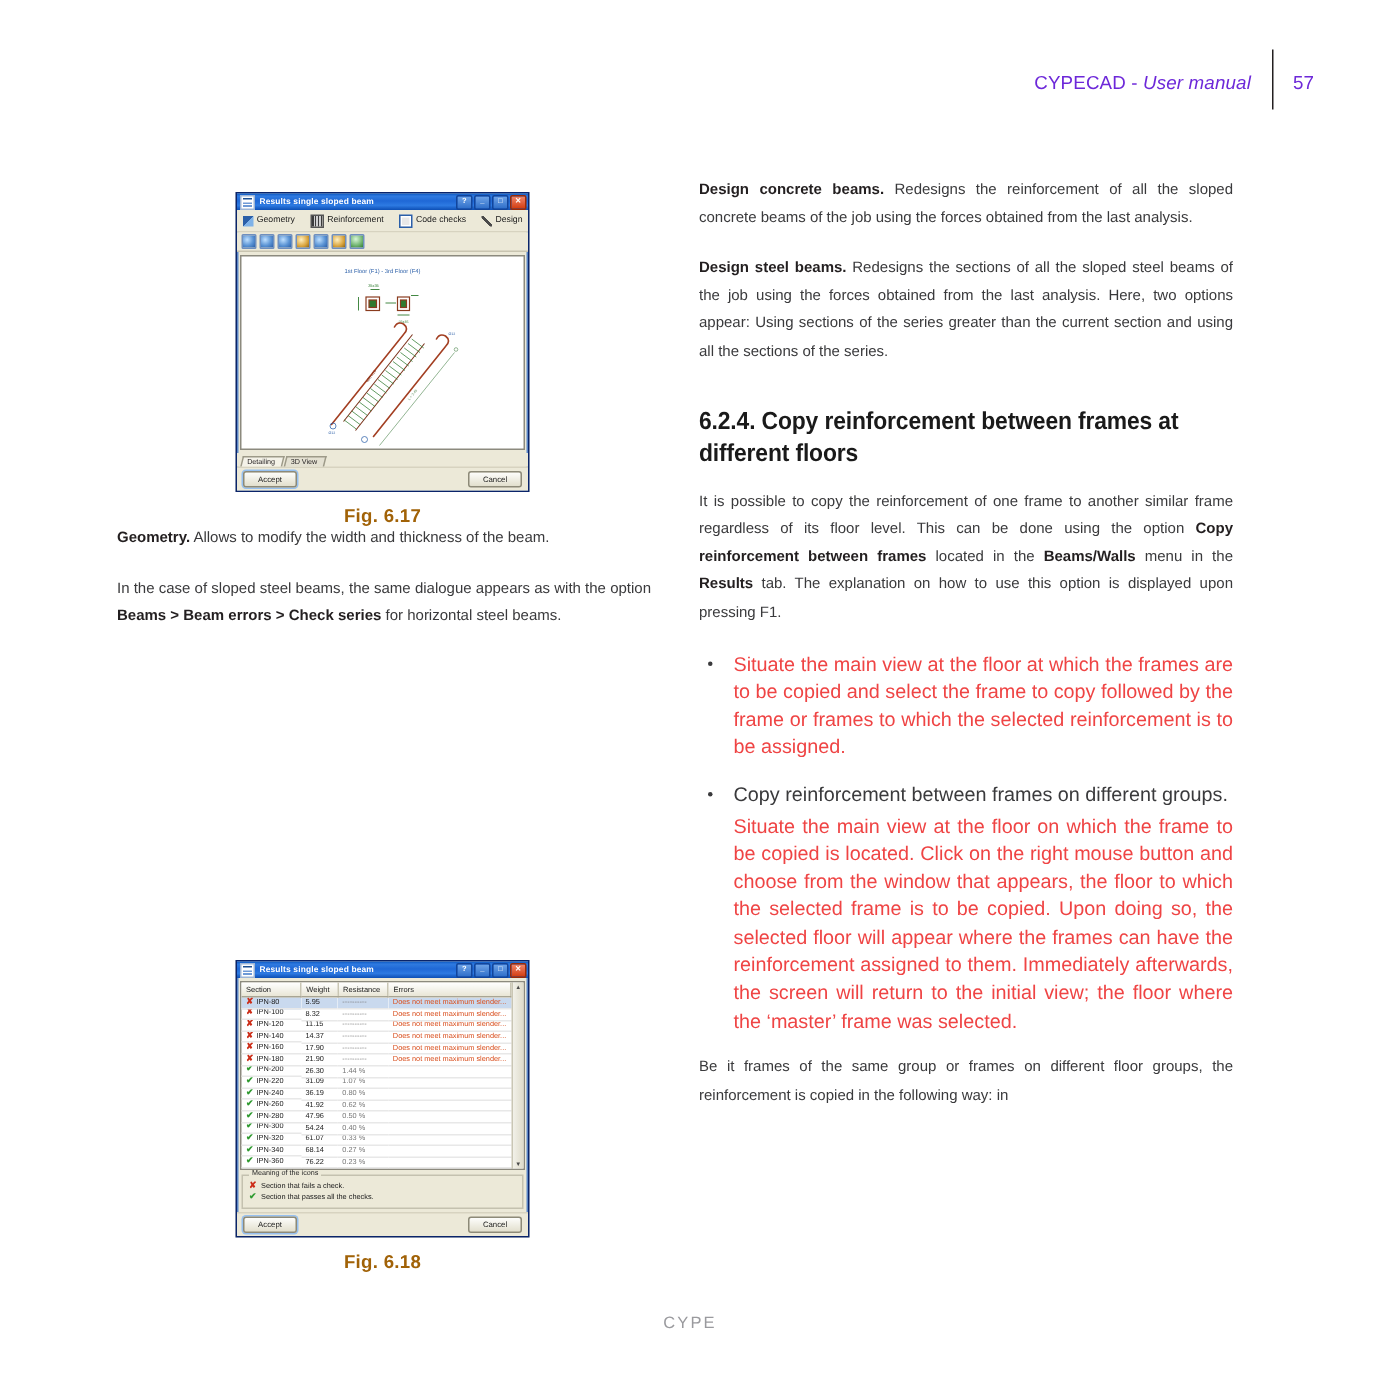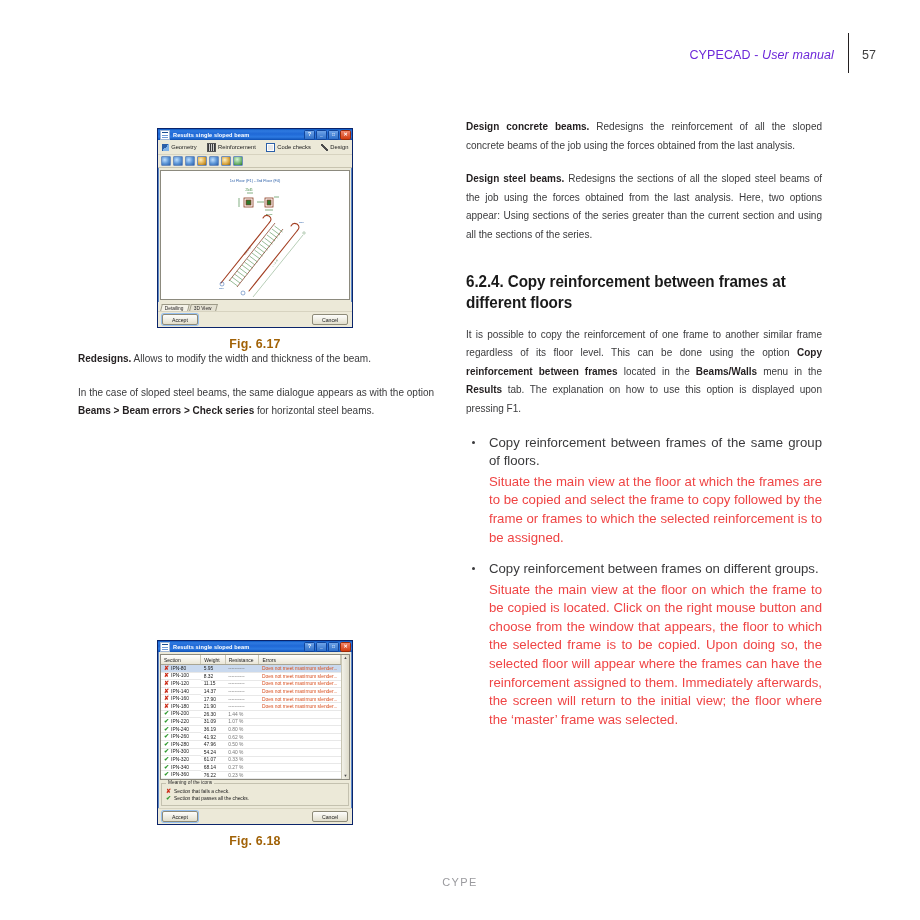--- a/index.html
+++ b/index.html
@@ -37,21 +37,21 @@
   .header-rule {
     width: 1px;
     height: 40px;
     background: #231f20;
     margin: 0 13px 0 14px;
     position: relative;
     top: -2px;
   }
   .header-page-no {
     font-size: 12.5px;
-    color: #404040;
+    color: #6d28d9;
     width: 58px;
     text-align: left;
   }
 
   
   .col {
     position: absolute;
     top: 118px;
     width: 356px;
   }
@@ -358,49 +358,49 @@
   <div class="header-title"><span>CYPECAD - </span><span class="ital">User manual</span></div>
   <div class="header-rule"></div>
   <div class="header-page-no">57</div>
 </div>
 
 <div class="col col-left">
 
   <div style="height:232px"></div>
 
 
-  <p class="body"><b>Redesigns.</b><span> Allows to modify the width and thickness of the beam.</span></p>
+  <p class="body"><b>Geometry.</b><span> Allows to modify the width and thickness of the beam.</span></p>
 
 
 
   <p class="body"><span>In the case of sloped steel beams, the same dialogue appears as with the option </span><b>Beams &gt; Beam errors &gt; Check series</b><span> for horizontal steel beams.</span></p>
 </div>
 
 <div class="col col-right">
   <p class="body"><b>Design concrete beams.</b><span> Redesigns the reinforcement of all the sloped concrete beams of the job using the forces obtained from the last analysis.</span></p>
 
   <p class="body"><b>Design steel beams.</b><span> Redesigns the sections of all the sloped steel beams of the job using the forces obtained from the last analysis. Here, two options appear: Using sections of the series greater than the current section and using all the sections of the series.</span></p>
 
   <h2 class="section">6.2.4. Copy reinforcement between frames at different floors</h2>
 
   <p class="body"><span>It is possible to copy the reinforcement of one frame to another similar frame regardless of its floor level. This can be done using the option </span><b>Copy reinforcement between frames</b><span> located in the </span><b>Beams/Walls</b><span> menu in the </span><b>Results</b><span> tab. The explanation on how to use this option is displayed upon pressing F1.</span></p>
 
   <ul class="bullets">
     <li>
       <span class="dot"></span>
-      <div class="li-head">Copy reinforcement between frames of the same group of floors.</div>
       <div class="li-body">Situate the main view at the floor at which the frames are to be copied and select the frame to copy followed by the frame or frames to which the selected reinforcement is to be assigned.</div>
     </li>
     <li>
       <span class="dot"></span>
       <div class="li-head">Copy reinforcement between frames on different groups.</div>
       <div class="li-body">Situate the main view at the floor on which the frame to be copied is located. Click on the right mouse button and choose from the window that appears, the floor to which the selected frame is to be copied. Upon doing so, the selected floor will appear where the frames can have the reinforcement assigned to them. Immediately afterwards, the screen will return to the initial view; the floor where the ‘master’ frame was selected.</div>
     </li>
   </ul>
 
+  <p class="body">Be it frames of the same group or frames on different floor groups, the reinforcement is copied in the following way: in</p>
 </div>
 
 <div class="figure fig-1">
   <div class="win">
 
     <div class="win-title">
       <span class="win-icon"></span>
       <span class="win-title-text">Results single sloped beam</span>
       <span class="win-btns">
         <span class="win-btn">?</span>

